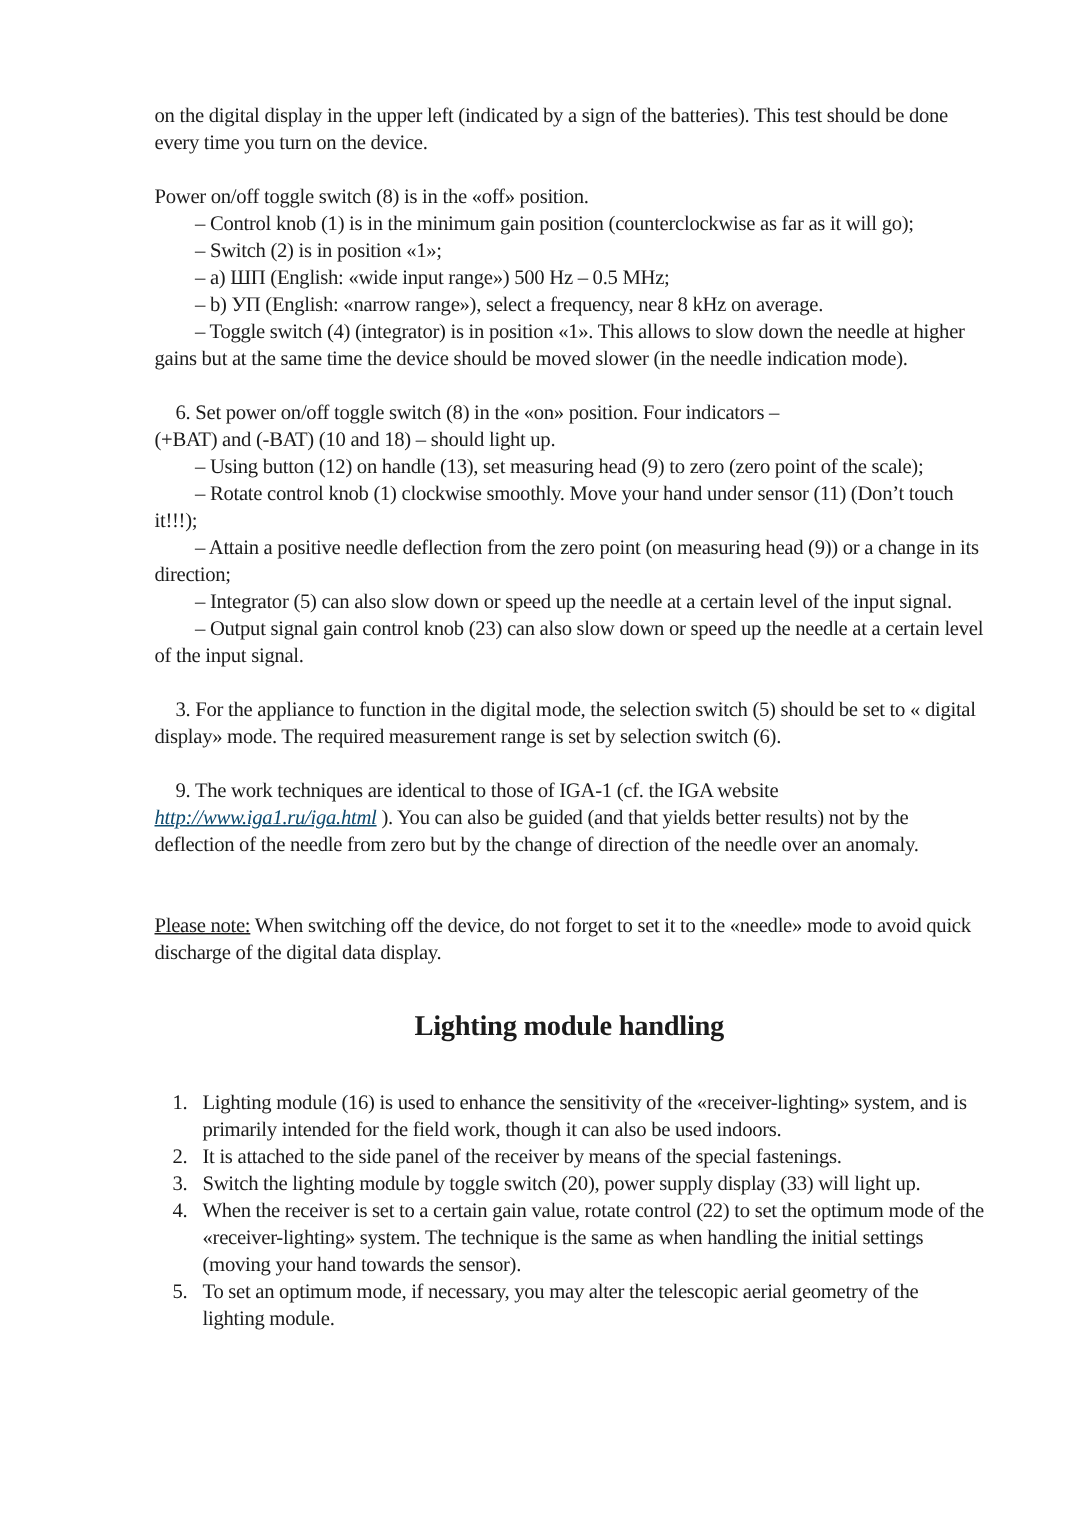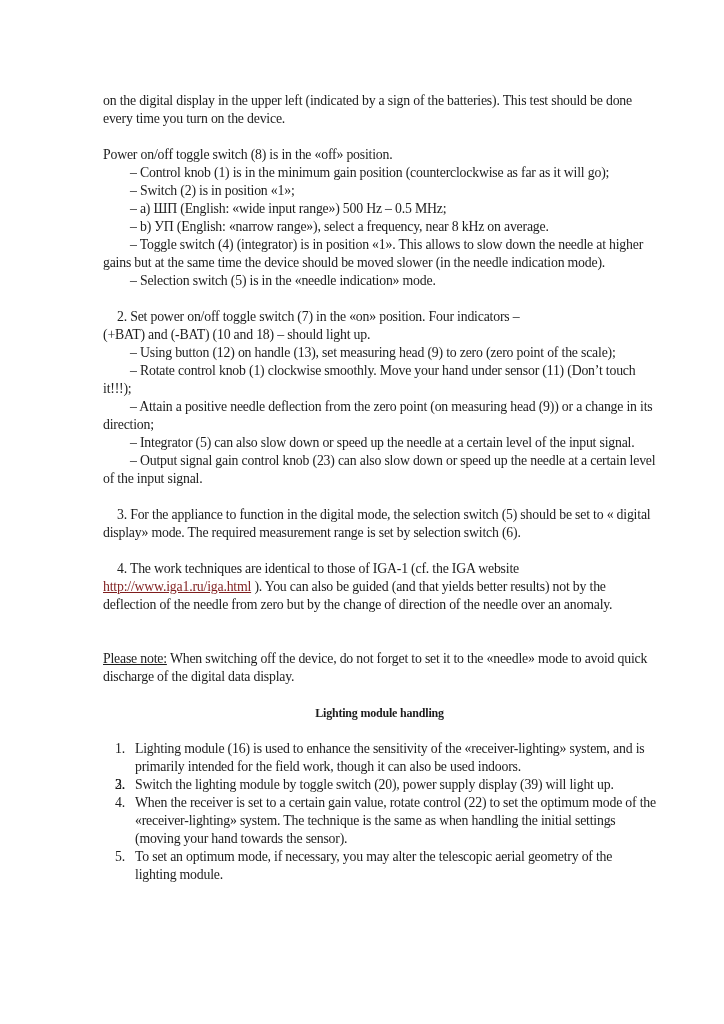--- a/index.html
+++ b/index.html
@@ -1,84 +1,83 @@
 <!DOCTYPE html>
 <html><head>
 <meta charset="utf-8">
 <style>
   html,body{margin:0;padding:0;background:#e8e8e8;}
   .page{
     width:724px;height:1024px;background:#ffffff;box-sizing:border-box;
-    padding:92px 68px 0 103px;
+    padding:68px 68px 0 103px;
     font-family:"Liberation Serif","DejaVu Serif",serif;
     font-size:13.8px;line-height:18px;letter-spacing:-0.2px;color:#1c1c1c;
     overflow:hidden;
   }
   .page p{margin:0;}
   .spacer{height:18px;}
   .para{text-indent:0;}
   .dash{text-indent:27px;}
   .step{text-indent:14px;}
   .note{font-weight:normal;}
   .note-label{text-decoration:underline;}
-  .heading{margin:0;font-weight:bold;text-align:center;font-size:12px;line-height:18px;}
-  .link{color:#7f1d1d;text-decoration:underline;cursor:pointer;}
+  .heading{margin:14px;font-weight:bold;text-align:center;font-size:19px;line-height:18px;}
+  .link{color:#0c4a6e;text-decoration:underline;cursor:pointer;font-style:italic;}
   .olist{padding-left:12px;}
   .li{position:relative;padding-left:20px;}
   .li .num{position:absolute;left:0;top:0;}
 </style>
 </head>
 <body>
 
 <div class="page">
 
   <p class="para">on the digital display in the upper left (indicated by a sign of the batteries). This test should be done every time you turn on the device.</p>
 
   <div class="spacer"></div>
 
   <p class="para">Power on/off toggle switch (8) is in the «off» position.</p>
   <p class="dash">– Control knob (1) is in the minimum gain position (counterclockwise as far as it will go);</p>
   <p class="dash">– Switch (2) is in position «1»;</p>
   <p class="dash">– a) ШП (English: «wide input range») 500 Hz – 0.5 MHz;</p>
   <p class="dash">– b) УП (English: «narrow range»), select a frequency, near 8 kHz on average.</p>
   <p class="dash">– Toggle switch (4) (integrator) is in position «1». This allows to slow down the needle at higher gains but at the same time the device should be moved slower (in the needle indication mode).</p>
-  <p class="dash">– Selection switch (5) is in the «needle indication» mode.</p>
 
   <div class="spacer"></div>
 
-  <p class="step">2. Set power on/off toggle switch (7) in the «on» position. Four indicators –</p>
+  <p class="step">6. Set power on/off toggle switch (8) in the «on» position. Four indicators –</p>
   <p class="para">(+BAT) and (-BAT) (10 and 18) – should light up.</p>
   <p class="dash">– Using button (12) on handle (13), set measuring head (9) to zero (zero point of the scale);</p>
   <p class="dash">– Rotate control knob (1) clockwise smoothly. Move your hand under sensor (11) (Don’t touch it!!!);</p>
   <p class="dash">– Attain a positive needle deflection from the zero point (on measuring head (9)) or a change in its direction;</p>
   <p class="dash">– Integrator (5) can also slow down or speed up the needle at a certain level of the input signal.</p>
   <p class="dash">– Output signal gain control knob (23) can also slow down or speed up the needle at a certain level of the input signal.</p>
 
   <div class="spacer"></div>
 
   <p class="step">3. For the appliance to function in the digital mode, the selection switch (5) should be set to « digital display» mode. The required measurement range is set by selection switch (6).</p>
 
   <div class="spacer"></div>
 
-  <p class="step"><span>4. The work techniques are identical to those of IGA-1 (cf. the IGA website </span><a class="link">http://www.iga1.ru/iga.html</a><span> ). You can also be guided (and that yields better results) not by the deflection of the needle from zero but by the change of direction of the needle over an anomaly.</span></p>
+  <p class="step"><span>9. The work techniques are identical to those of IGA-1 (cf. the IGA website </span><a class="link">http://www.iga1.ru/iga.html</a><span> ). You can also be guided (and that yields better results) not by the deflection of the needle from zero but by the change of direction of the needle over an anomaly.</span></p>
 
   <div class="spacer"></div>
 
 
   <div class="spacer"></div>
 
   <p class="note"><span class="note-label">Please note:</span><span> When switching off the device, do not forget to set it to the «needle» mode to avoid quick discharge of the digital data display.</span></p>
 
   <div class="spacer"></div>
 
   <h3 class="heading">Lighting module handling</h3>
 
   <div class="spacer"></div>
 
   <div class="olist">
     <div class="li"><span class="num">1.</span><span class="litext">Lighting module (16) is used to enhance the sensitivity of the «receiver-lighting» system, and is primarily intended for the field work, though it can also be used indoors.</span></div>
-    <div class="li"><span class="num">2.</span></div>
-    <div class="li"><span class="num">3.</span><span class="litext">Switch the lighting module by toggle switch (20), power supply display (39) will light up.</span></div>
+    <div class="li"><span class="num">2.</span><span class="litext">It is attached to the side panel of the receiver by means of the special fastenings.</span></div>
+    <div class="li"><span class="num">3.</span><span class="litext">Switch the lighting module by toggle switch (20), power supply display (33) will light up.</span></div>
     <div class="li"><span class="num">4.</span><span class="litext">When the receiver is set to a certain gain value, rotate control (22) to set the optimum mode of the «receiver-lighting» system. The technique is the same as when handling the initial settings (moving your hand towards the sensor).</span></div>
     <div class="li"><span class="num">5.</span><span class="litext">To set an optimum mode, if necessary, you may alter the telescopic aerial geometry of the lighting module.</span></div>
   </div>
 
 </div>
 
 </body></html>

